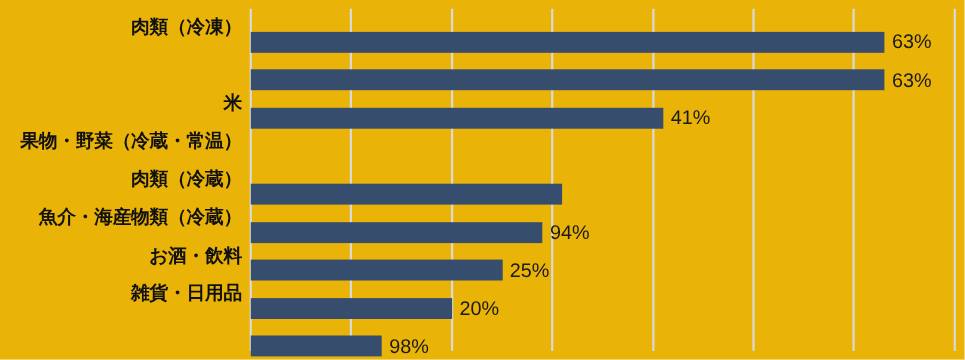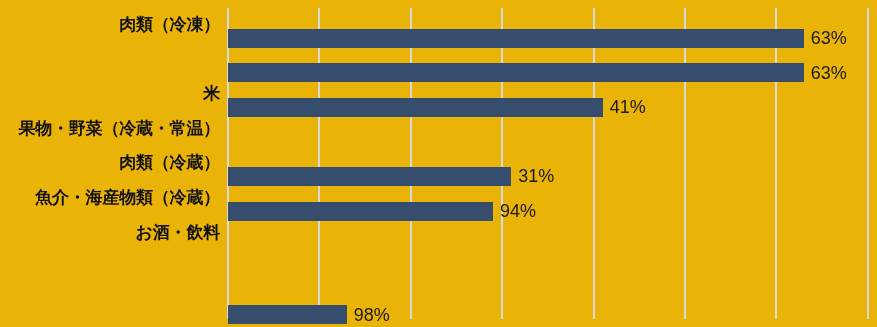--- a/index.html
+++ b/index.html
@@ -130,32 +130,42 @@
           <div class="val-label" style="left: 381.74px;">41%</div>
         </div>
       </div>
       <div class="row" style="top: 111.8px;">
         <div class="cat-label">果物・野菜（冷蔵・常温）</div>
       </div>
       <div class="row" style="top: 146.4px;">
         <div class="cat-label">肉類（冷蔵）</div>
         <div class="bar-wrap">
           <div class="bar" style="width: 283.34px; background: rgb(55, 77, 110);"></div>
-          <div class="val-label" style="left: 290.34px;">31%</div>
         </div>
       </div>
       <div class="row" style="top: 181px;">
         <div class="cat-label">魚介・海産物類（冷蔵）</div>
         <div class="bar-wrap">
           <div class="bar" style="width: 265.06px; background: rgb(55, 77, 110);"></div>
           <div class="val-label" style="left: 272.06px;">94%</div>
         </div>
       </div>
       <div class="row" style="top: 215.6px;">
         <div class="cat-label">お酒・飲料</div>
+        <div class="bar-wrap">
+          <div class="bar" style="width: 228.5px; background: rgb(55, 77, 110);"></div>
+          <div class="val-label" style="left: 235.5px;">25%</div>
+        </div>
+      </div>
+      <div class="row" style="top: 250.2px;">
+        <div class="cat-label">雑貨・日用品</div>
+        <div class="bar-wrap">
+          <div class="bar" style="width: 182.8px; background: rgb(55, 77, 110);"></div>
+          <div class="val-label" style="left: 189.8px;">20%</div>
+        </div>
       </div>
       <div class="row" style="top: 284.8px;">
         <div class="bar-wrap">
           <div class="bar" style="width: 118.82px; background: rgb(55, 77, 110);"></div>
           <div class="val-label" style="left: 125.82px;">98%</div>
         </div>
       </div>
     </div>
 
 </div>

